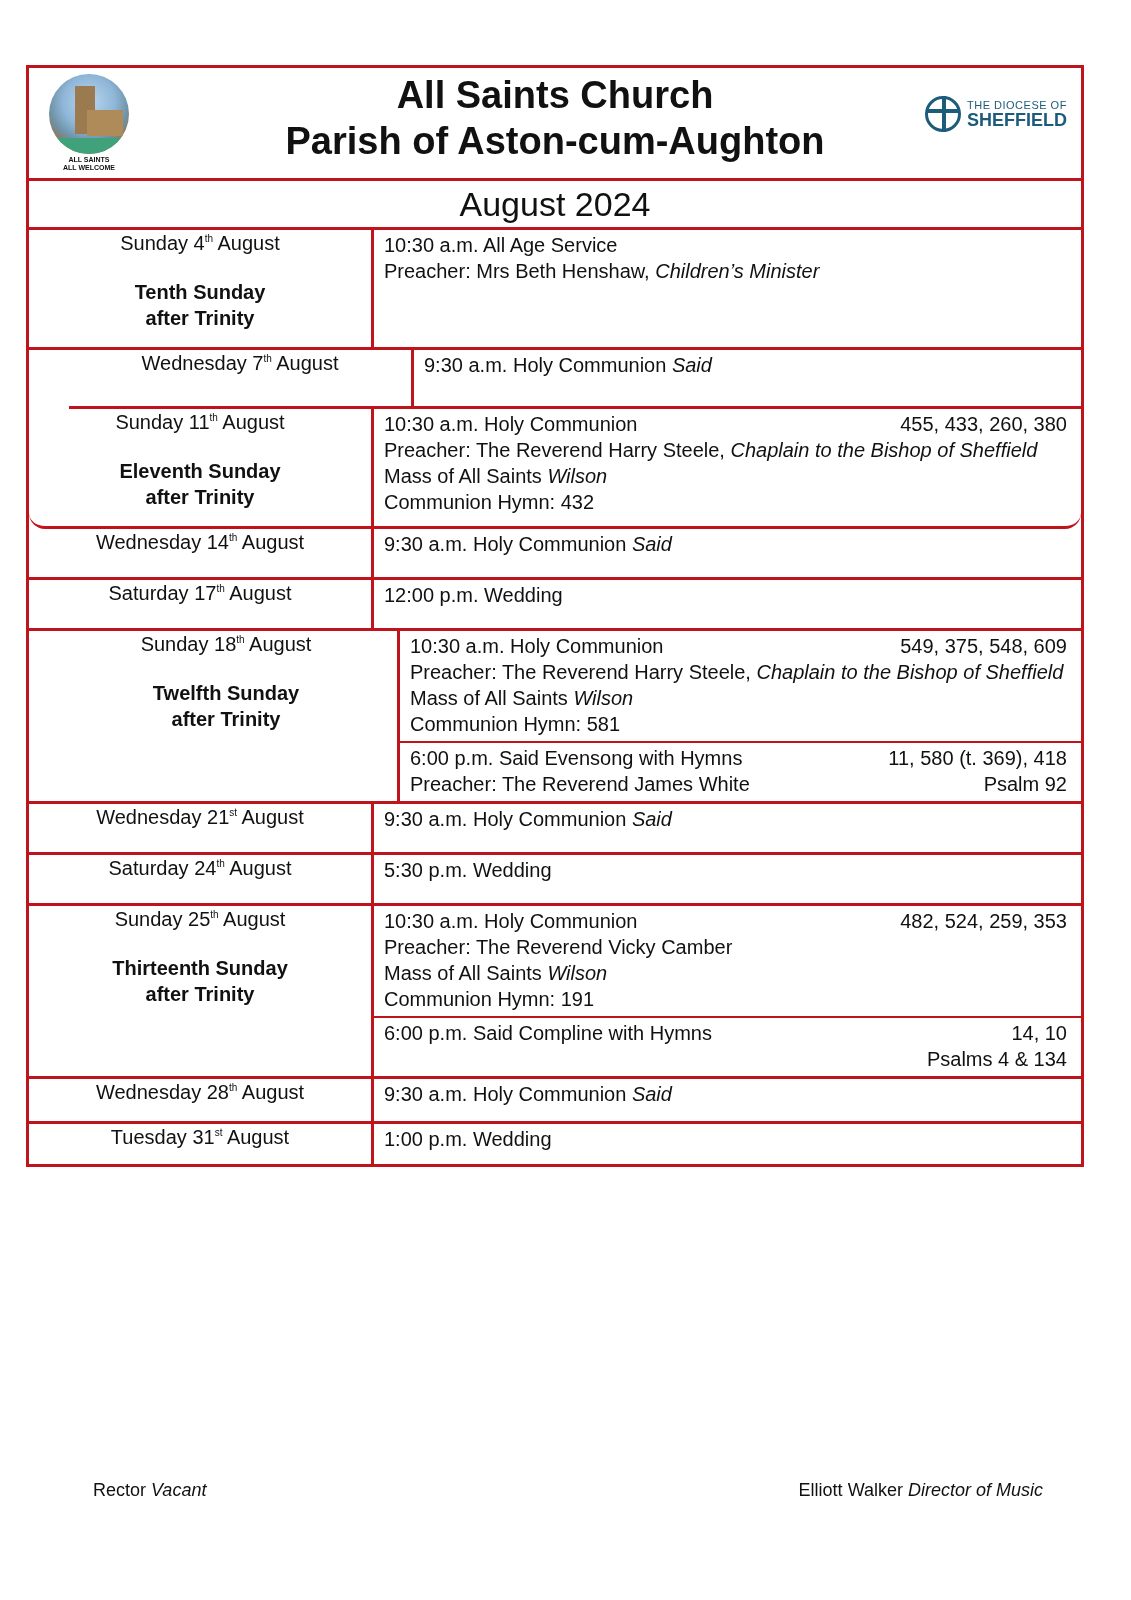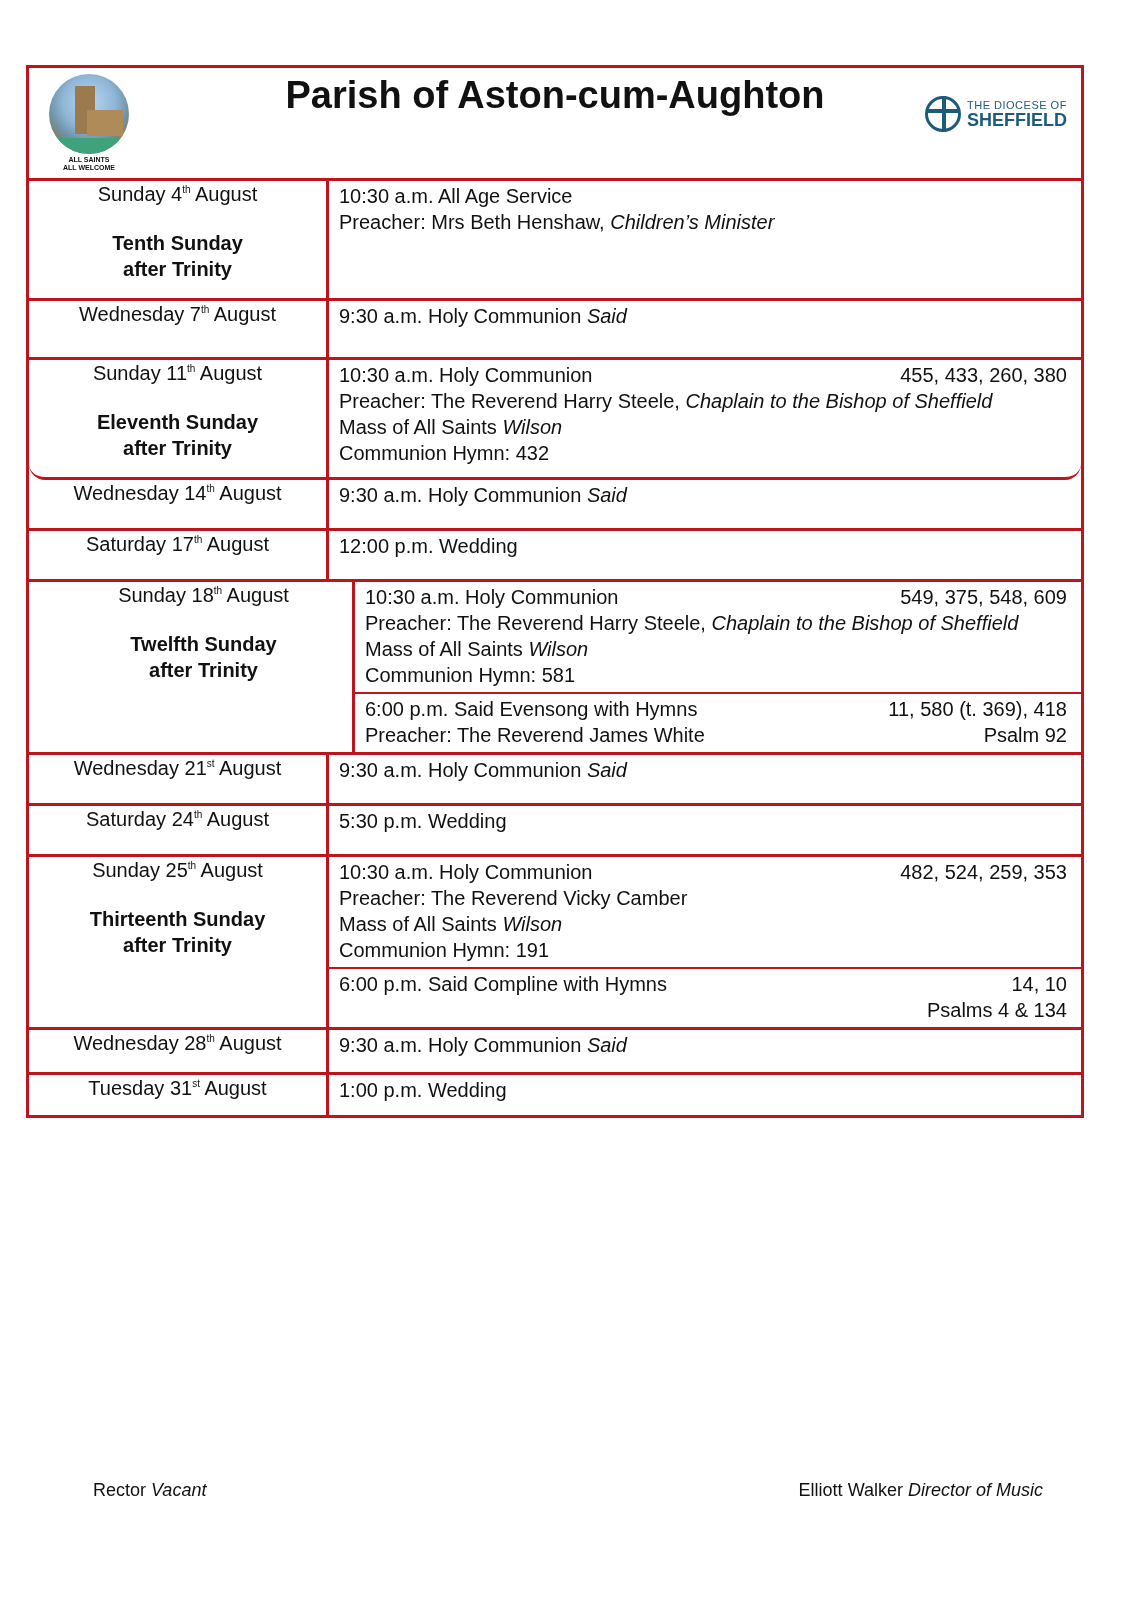--- a/index.html
+++ b/index.html
@@ -15,21 +15,21 @@
   .titles { position:absolute; left:0; right:0; top:4px; text-align:center; font-weight:bold; font-size:38px; line-height:46px; }
   .logo-right { position:absolute; right:14px; top:28px; display:flex; align-items:center; gap:6px; color:#1d5b7b; }
   .cross { width:36px; height:36px; border:3px solid #1d5b7b; border-radius:50%; box-sizing:border-box; position:relative; }
   .cross:before { content:""; position:absolute; left:14px; top:-3px; width:4px; height:36px; background:#1d5b7b; }
   .cross:after { content:""; position:absolute; left:0; top:10px; width:30px; height:4px; background:#1d5b7b; }
   .dio-top { font-size:11px; letter-spacing:0.5px; }
   .dio-bot { font-size:18px; font-weight:bold; line-height:18px; }
   .month { height:46px; text-align:center; font-size:34px; line-height:46px; border-bottom:3px solid #c0141c; }
   .row { display:flex; border-bottom:3px solid #c0141c; }
   .row:last-child { border-bottom:none; }
-  .date { width:300px; border-right:3px solid #c0141c; text-align:center; font-size:20px; padding-top:2px; box-sizing:border-box; }
+  .date { width:345px; border-right:3px solid #c0141c; text-align:center; font-size:20px; padding-top:2px; box-sizing:border-box; }
   .date sup { font-size:10px; }
   .season { font-weight:bold; margin-top:24px; line-height:26px; }
   .svc-col { flex:1; }
   .svc { padding:2px 14px 4px 10px; font-size:20px; line-height:26px; }
   .svc + .svc { border-top:2px solid #c0141c; }
   .line { display:flex; justify-content:space-between; }
   i { font-style:italic; }
   .footer { position:absolute; top:1480px; font-size:18px;margin-left:26px; }
 </style>
 </head>
@@ -42,30 +42,32 @@
         <div class="tower"></div>
           <div class="nave"></div>
           <div class="grass"></div>
       </div>
       <div class="logo-caption">
         <div>ALL SAINTS</div>
         <div>ALL WELCOME</div>
       </div>
     </div>
     <div class="titles">
+      <div>All Saints Church</div>
       <div>Parish of Aston-cum-Aughton</div>
     </div>
     <div class="logo-right">
       <div class="cross"></div>
       <div>
         <div class="dio-top">THE DIOCESE OF</div>
         <div class="dio-bot">SHEFFIELD</div>
       </div>
     </div>
   </div>
+  <div class="month">August 2024</div>
   <div id="rows">
       <div class="row" style="min-height: 117px;">
         <div class="date">
           <div><span>Sunday 4</span><sup>th</sup><span> August</span></div>
           <div class="season">
             <div>Tenth Sunday</div>
             <div>after Trinity</div>
           </div>
         </div>
         <div class="svc-col">
@@ -74,21 +76,21 @@
               <span><span>10:30 a.m.  All Age Service</span></span>
               <span></span>
             </div>
             <div class="line">
               <span><span>Preacher: Mrs Beth Henshaw, </span><i>Children’s Minister</i></span>
               <span></span>
             </div>
           </div>
         </div>
       </div>
-      <div class="row" style="min-height: 56px;">
+      <div class="row" style="min-height: 56px; margin-left: 40px;">
         <div class="date">
           <div><span>Wednesday 7</span><sup>th</sup><span> August</span></div>
         </div>
         <div class="svc-col">
           <div class="svc">
             <div class="line">
               <span><span>9:30 a.m.  Holy Communion </span><i>Said</i></span>
               <span></span>
             </div>
           </div>

